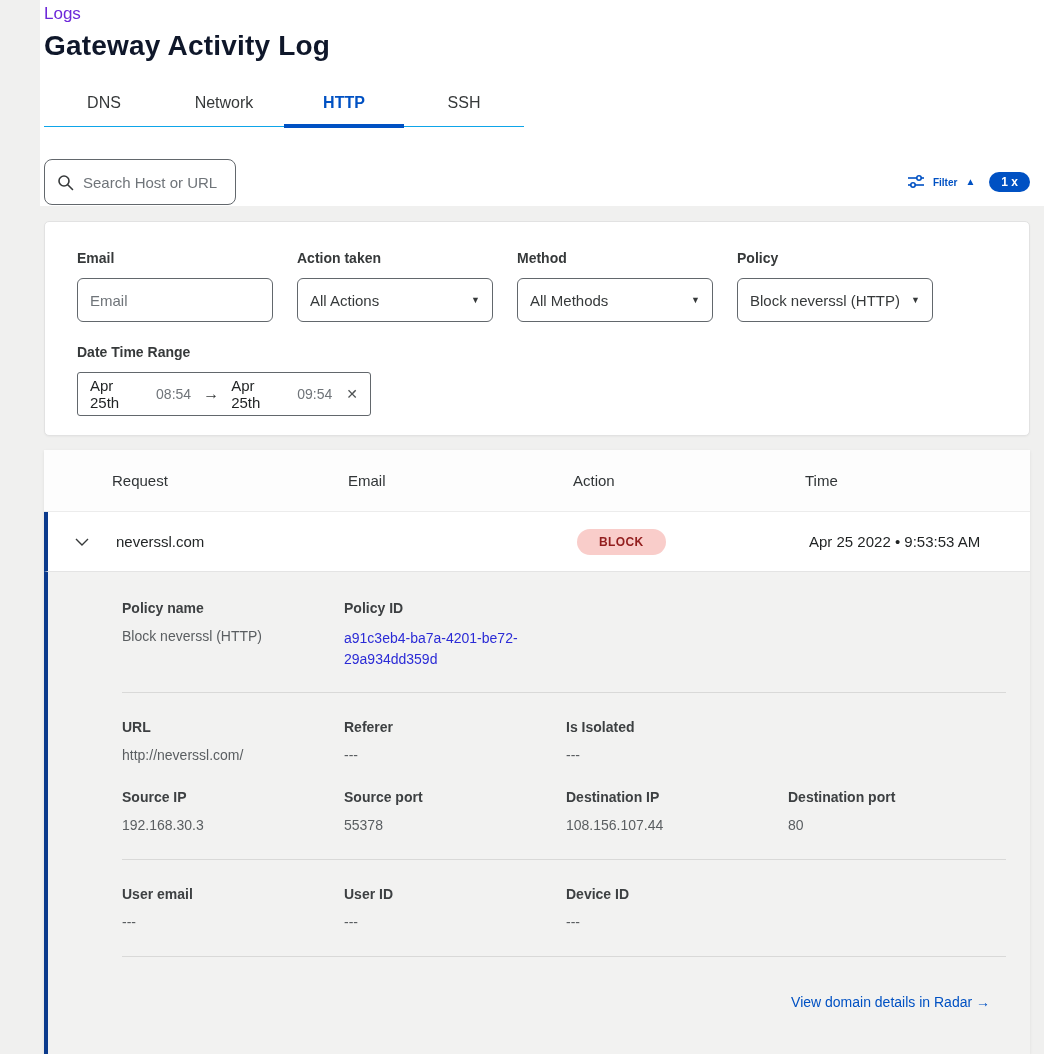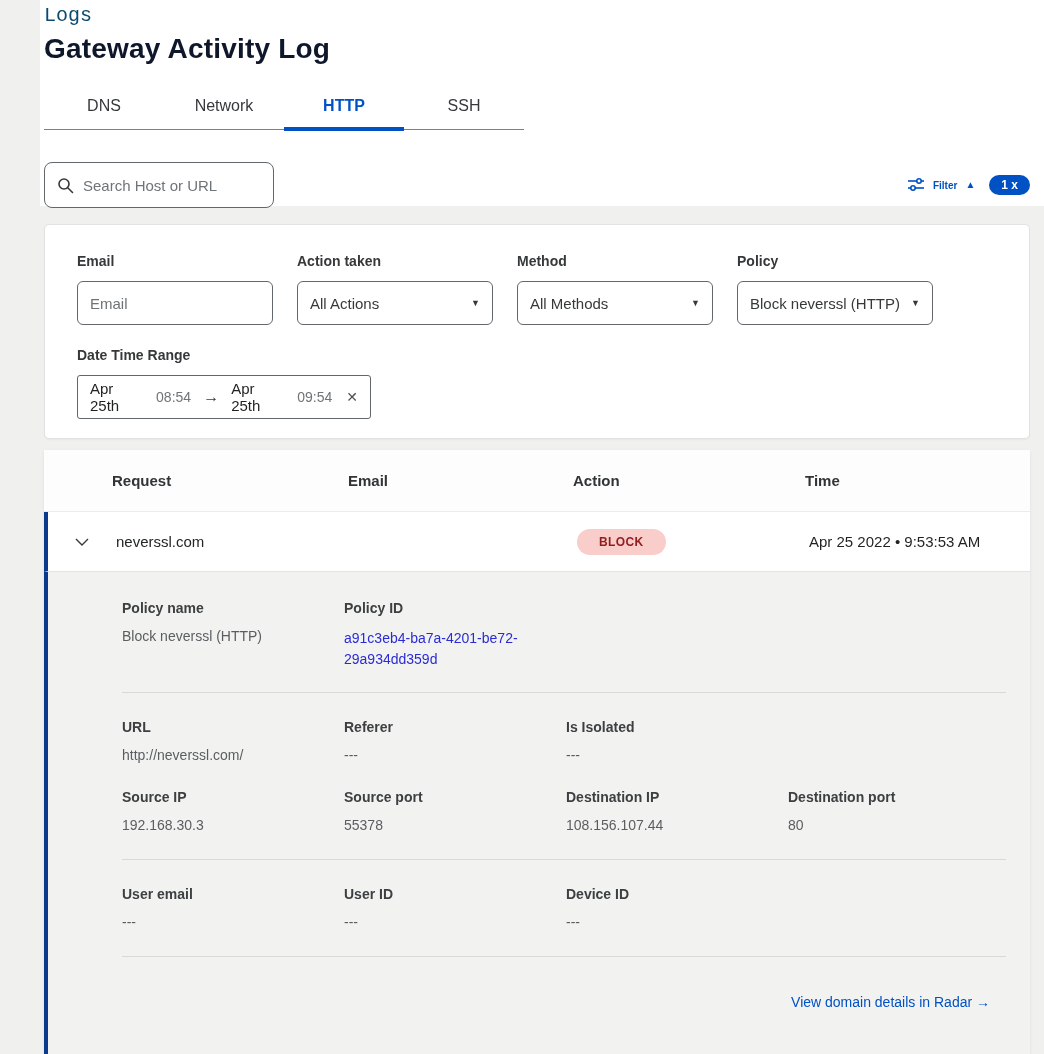--- a/index.html
+++ b/index.html
@@ -11,36 +11,36 @@
     overflow:hidden;
     position:relative;
   }
   .header-band {
     position:absolute; left:40px; top:0; right:0; height:206px;
     background:#ffffff;
   }
   .content { position:absolute; left:44px; width:986px; top:0; }
 
   
-  .breadcrumb { padding-top:4px; font-size:20px; color:#0c4a6e;font-family:Liberation Mono, monospace; }
+  .breadcrumb { padding-top:4px; font-size:17px; color:#6d28d9; }
   .page-title { margin-top:6px; font-size:28px; font-weight:700; color:#0f172a; letter-spacing:.2px; }
   .tabs { margin-top:22px; width:480px; display:flex; border-bottom:1px solid #0ea5e9; }
   .tab {
     width:120px; text-align:center; font-size:16px; padding:10px 0 14px 0;
     color:#36393a; cursor:pointer; position:relative;
   }
   .tab.active { color:#0051c3; font-weight:700; }
   .tab.active::after {
     content:""; position:absolute; left:0; right:0; bottom:-2px; height:4px; background:#0051c3;
   }
 
   
   .search-row { margin-top:32px; display:flex; align-items:center; justify-content:space-between; }
   .search-box {
-    width:230px; height:46px; background:#fff; border:1px solid #62676c; border-radius:8px;
+    width:192px; height:46px; background:#fff; border:1px solid #62676c; border-radius:8px;
     display:flex; align-items:center; padding:0 12px; gap:9px;
   }
   .search-box input {
     border:none; outline:none; font-size:15px; width:100%;
     font-family:"Liberation Sans", sans-serif; color:#36393a; background:transparent;
   }
   .search-box input::placeholder { color:#6f7479; }
   .filter-controls { display:flex; align-items:center; gap:8px; }
   .filter-label { color:#0051c3; font-size:10px; font-weight:700; cursor:pointer; }
   .caret-up { color:#0051c3; font-size:10px; line-height:1; cursor:pointer; }
@@ -76,21 +76,21 @@
   .range-arrow { font-size:16px; color:#36393a; padding:0 2px; }
   .clear-x { margin-left:4px; color:#4f5355; font-size:14px; cursor:pointer; }
 
   
   .table-card {
     position:absolute; left:44px; top:450px; width:986px; height:604px;
     background:#fff; box-shadow:0 1px 3px rgba(0,0,0,.08); overflow:hidden;
   }
   .tgrid { display:grid; grid-template-columns:68px 236px 225px 232px 1fr; align-items:center; }
   .thead { height:62px; background:#fdfdfd; border-bottom:1px solid #ececec; }
-  .th { font-size:15px; font-weight:700; color:#313537; }
+  .th { font-size:15px; font-weight:400; color:#313537; }
   .trow { height:60px; border-left:4px solid #0b3a8c; border-bottom:1px solid #e4e4e4; background:#fff; cursor:pointer; }
   .chevron-cell { display:flex; justify-content:center; }
   .request-cell { font-size:15px; color:#232627; }
   .badge-block {
     display:inline-block; background:#f9cdca; color:#921d1d; font-size:12px; font-weight:700;
     letter-spacing:.4px; padding:6px 22px; border-radius:14px;
   }
   .time-cell { font-size:15px; font-weight:500; color:#1f2223; }
 
   

